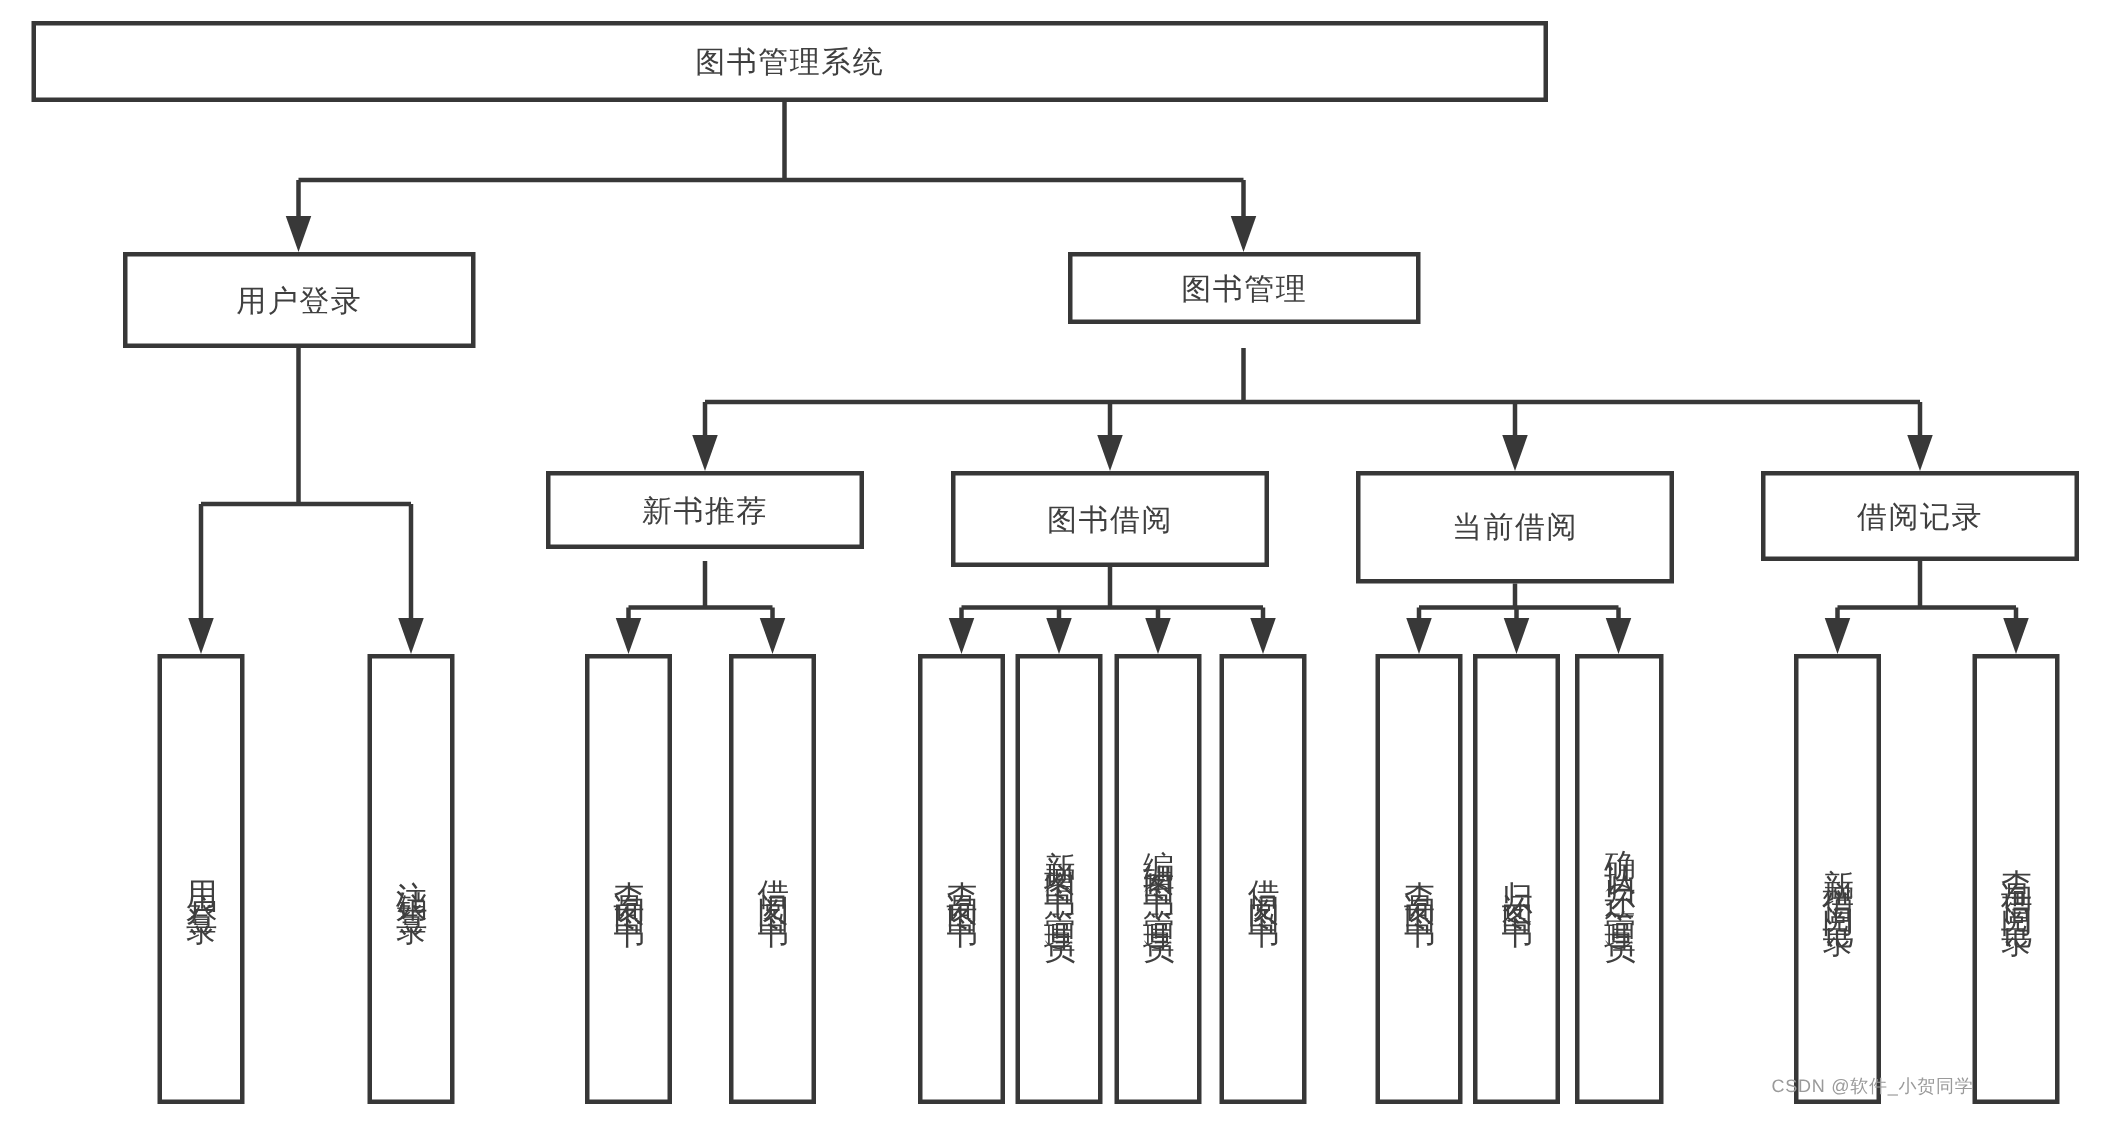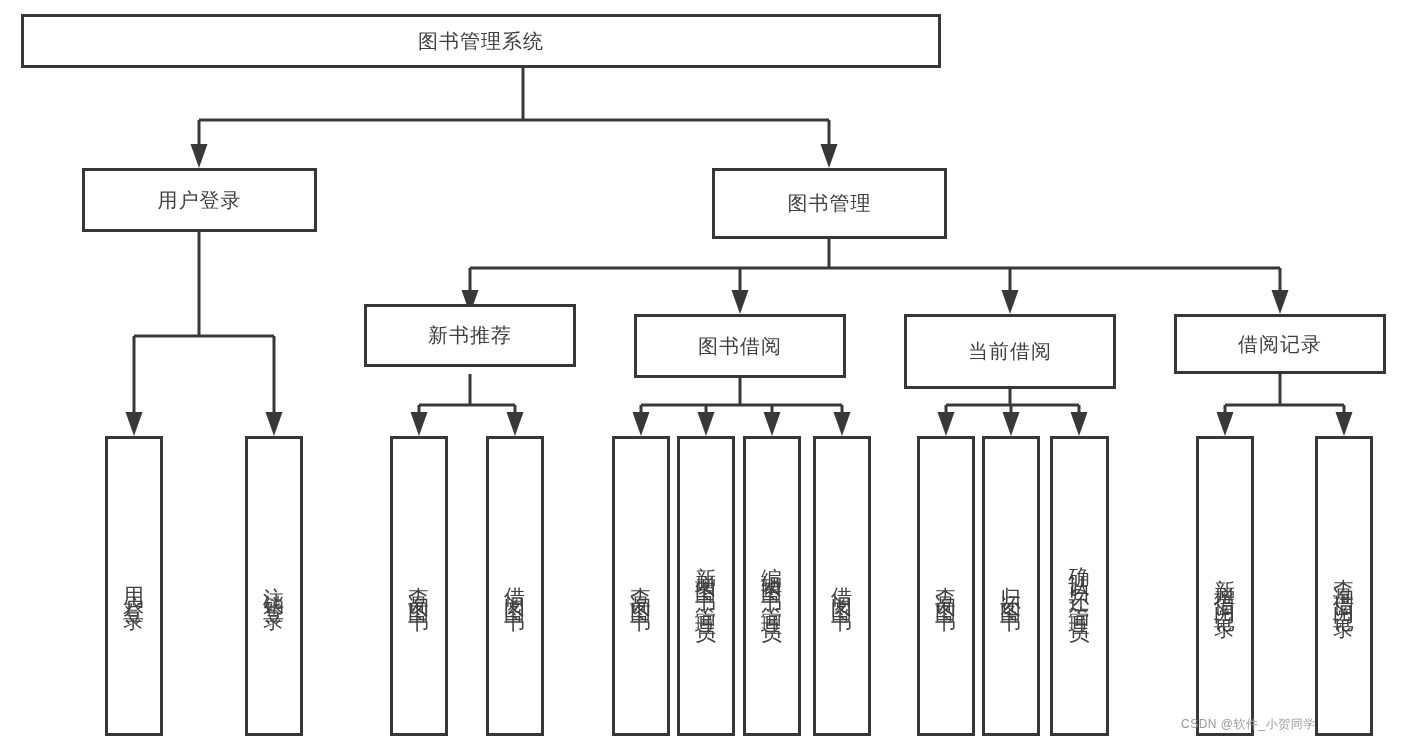--- a/index.html
+++ b/index.html
@@ -95,32 +95,32 @@
       <polygon points="763.5,412 780.5,412 772,436"></polygon>
       <polygon points="833.5,412 850.5,412 842,436"></polygon>
       <polygon points="937.5,412 954.5,412 946,436"></polygon>
       <polygon points="1002.5,412 1019.5,412 1011,436"></polygon>
       <polygon points="1070.5,412 1087.5,412 1079,436"></polygon>
       <polygon points="1216.5,412 1233.5,412 1225,436"></polygon>
       <polygon points="1335.5,412 1352.5,412 1344,436"></polygon>
     </g>
   </svg>
 
-  <div class="node h-node" style="left:21px; top:14px; width:920px; height:54px;">
+  <div class="node h-node" style="left:21px; top:14px; width:1011px; height:54px;">
     <span>图书管理系统</span>
   </div>
 
   <div class="node h-node" style="left:82px; top:168px; width:235px; height:64px;">
     <span>用户登录</span>
   </div>
-  <div class="node h-node" style="left:712px; top:168px; width:235px; height:71px;">
+  <div class="node h-node" style="left:712px; top:168px; width:235px; height:48px;">
     <span>图书管理</span>
   </div>
 
-  <div class="node h-node" style="left:364px; top:304px; width:212px; height:63px;">
+  <div class="node h-node" style="left:364px; top:314px; width:212px; height:52px;">
     <span>新书推荐</span>
   </div>
   <div class="node h-node" style="left:634px; top:314px; width:212px; height:64px;">
     <span>图书借阅</span>
   </div>
   <div class="node h-node" style="left:904px; top:314px; width:212px; height:75px;">
     <span>当前借阅</span>
   </div>
   <div class="node h-node" style="left:1174px; top:314px; width:212px; height:60px;">
     <span>借阅记录</span>

